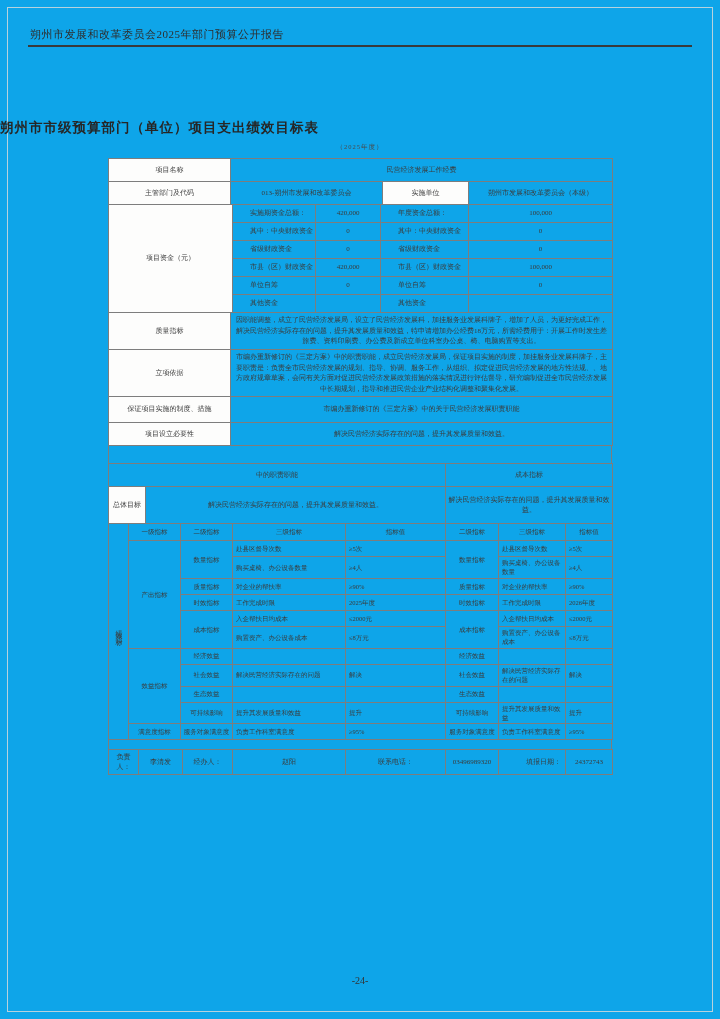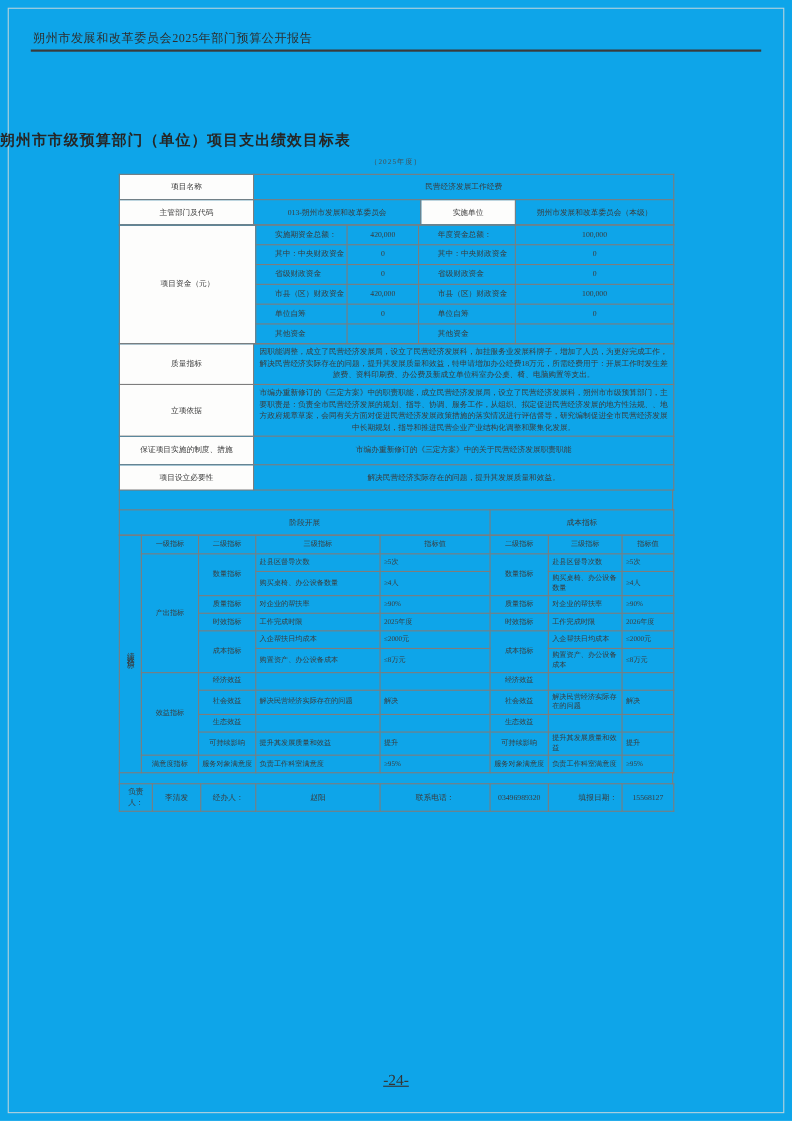--- a/index.html
+++ b/index.html
@@ -28,21 +28,21 @@
   .spacer{width:502px;height:19px;border-left:1px solid #7d7d7d;border-right:1px solid #7d7d7d;margin-top:-1px;}
   .spacer2{width:502px;height:11px;border-left:1px solid #7d7d7d;border-right:1px solid #7d7d7d;margin-top:-1px;}
   .t-goal .gh td{height:20px;}
   .t-goal .gb td{height:34px;}
   .t-ind td{height:13px;font-size:6.5px;padding:1px 2px;}
   .t-ind .ih td{height:14px;}
   .t-ind .nm{text-align:left;padding-left:3px;}
   .t-ind .vl{text-align:left;padding-left:3px;}
   .vert{display:inline-block;writing-mode:vertical-lr;text-orientation:upright;letter-spacing:3px;font-size:7px;}
   .t-foot td{height:22px;}
-  .page-num{position:absolute;left:0;right:0;top:975px;text-align:center;font-size:14px;color:#333;text-decoration:underline;}
+  .page-num{position:absolute;left:0;right:0;top:975px;text-align:center;font-size:10px;color:#333;}
 </style>
 </head>
 <body>
 
 <div class="page">
   <div class="page-frame"></div>
 
   <div class="doc-header">朔州市发展和改革委员会2025年部门预算公开报告</div>
   <div class="header-rule"></div>
 
@@ -126,21 +126,21 @@
           <col style="width:122px">
           <col style="width:382px">
         </colgroup>
       <tbody>
           <tr>
         <td class="lbl" style="height:34px">质量指标</td>
         <td class="txt">因职能调整，成立了民营经济发展局，设立了民营经济发展科，加挂服务业发展科牌子，增加了人员，为更好完成工作，解决民营经济实际存在的问题，提升其发展质量和效益，特申请增加办公经费18万元，所需经费用于：开展工作时发生差旅费、资料印刷费、办公费及新成立单位科室办公桌、椅、电脑购置等支出。</td>
       </tr>
       <tr>
         <td class="lbl" style="height:42px">立项依据</td>
-        <td class="txt">市编办重新修订的《三定方案》中的职责职能，成立民营经济发展局，设立了民营经济发展科，朔州市市级预算部门，主要职责是：负责全市民营经济发展的规划、指导、协调、服务工作，从组织、拟定促进民营经济发展的地方性法规、、地方政府规章草案，会同有关方面对促进民营经济发展政策措施的落实情况进行评估督导，研究编制促进全市民营经济发展中长期规划，指导和推进民营企业产业结构化调整和聚集化发展。</td>
+        <td class="txt">市编办重新修订的《三定方案》中的职责职能，成立民营经济发展局，保证项目实施的制度，加挂服务业发展科牌子，主要职责是：负责全市民营经济发展的规划、指导、协调、服务工作，从组织、拟定促进民营经济发展的地方性法规、、地方政府规章草案，会同有关方面对促进民营经济发展政策措施的落实情况进行评估督导，研究编制促进全市民营经济发展中长期规划，指导和推进民营企业产业结构化调整和聚集化发展。</td>
       </tr>
       <tr>
         <td class="lbl" style="height:23px">保证项目实施的制度、措施</td>
         <td class="txt">市编办重新修订的《三定方案》中的关于民营经济发展职责职能</td>
       </tr>
       <tr>
         <td class="lbl" style="height:20px">项目设立必要性</td>
         <td class="txt">解决民营经济实际存在的问题，提升其发展质量和效益。</td>
       </tr>
     </tbody>
@@ -149,22 +149,27 @@
     <div class="spacer"></div>
 
     <table class="t-goal">
       <colgroup>
           <col style="width:37px">
           <col style="width:300px">
           <col style="width:167px">
         </colgroup>
       <tbody>
           <tr class="gh">
-        <td colspan="2">阶段开展</td>
+        <td colspan="2">中的职责职能</td>
         <td>成本指标</td>
+      </tr>
+      <tr class="gb">
+        <td class="lbl">总体目标</td>
+        <td>解决民营经济实际存在的问题，提升其发展质量和效益。</td>
+        <td>解决民营经济实际存在的问题，提升其发展质量和效益。</td>
       </tr>
     </tbody>
       </table>
 
     <table class="t-ind">
       <colgroup>
         <col style="width:20px">
           <col style="width:52px">
           <col style="width:52px">
           <col style="width:113px">
@@ -289,21 +294,21 @@
       </colgroup>
       <tbody>
           <tr>
         <td>负责人：</td>
         <td>李清发</td>
         <td>经办人：</td>
         <td>赵阳</td>
         <td>联系电话：</td>
         <td>03496989320</td>
         <td style="text-align:right;padding-right:4px">填报日期：</td>
-        <td>15568127</td>
+        <td>24372743</td>
       </tr>
     </tbody>
       </table>
 
   </div>
 
   <div class="page-num">-24-</div>
 </div>
 
 </body></html>

